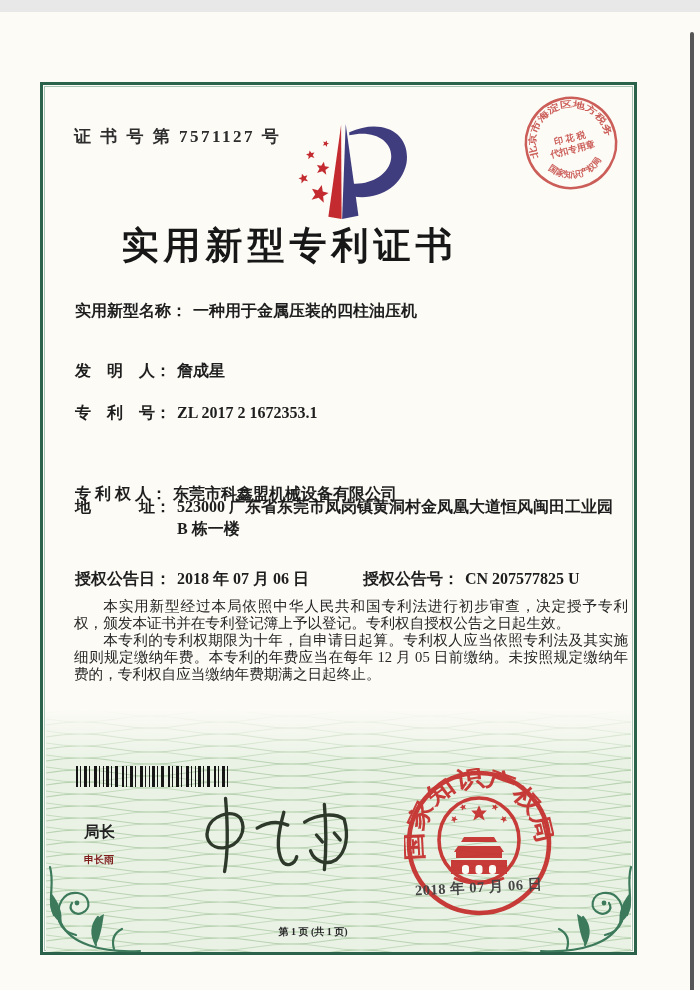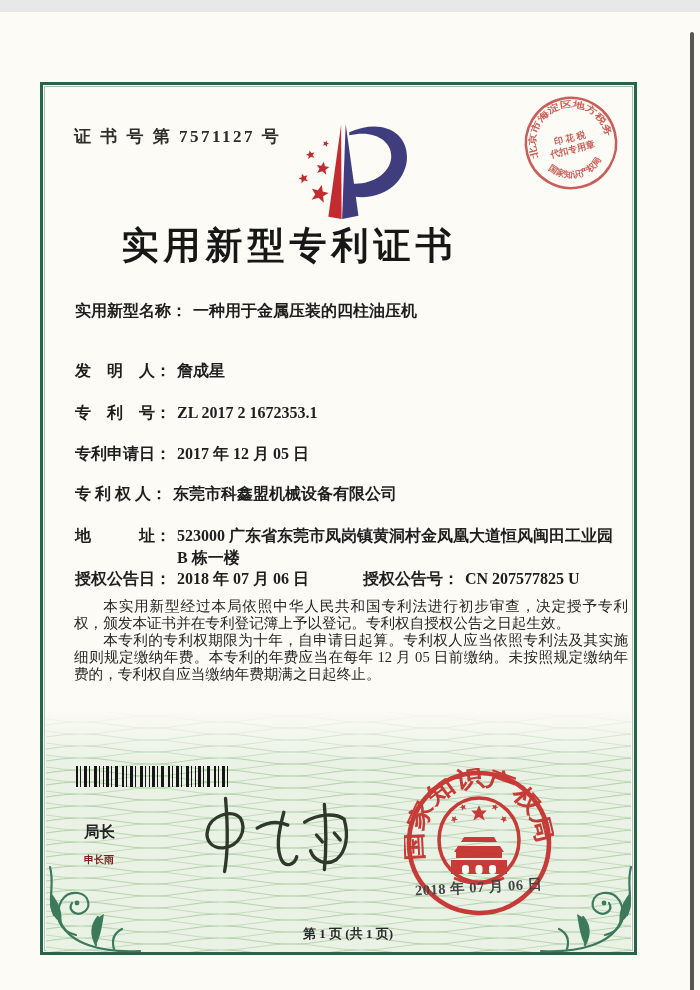--- a/index.html
+++ b/index.html
@@ -49,21 +49,21 @@
       #161616 35px 36px,transparent 36px 39px,#161616 39px 42px,transparent 42px 46px);}
   
   .sig-title{left:84px;top:810px;font-family:"Liberation Sans","DejaVu Sans",sans-serif;
     font-size:15.5px;font-weight:600;color:#222;z-index:4;}
   .sig-name{left:84px;top:841px;font-family:"Liberation Sans","DejaVu Sans",sans-serif;
     font-size:10px;font-weight:600;color:#7f1d1d;z-index:4;}
   .sig-script{left:188px;top:776px;width:168px;height:95px;z-index:4;}
   
   .tax-stamp{left:523px;top:83px;width:96px;height:96px;transform:rotate(-14deg);opacity:.85;z-index:4;}
   .sipo-seal{left:404px;top:756px;width:150px;height:150px;opacity:.94;z-index:5;}
-  .footer{left:233px;top:913px;width:160px;text-align:right;font-size:13px;font-weight:600;
+  .footer{left:233px;top:913px;width:160px;text-align:center;font-size:10px;font-weight:600;
     color:#2a2a2a;z-index:4;}
 </style>
 </head>
 <body>
 
 <div class="page">
 
   <div class="abs guilloche">
     <svg width="585" height="242" xmlns="http://www.w3.org/2000/svg">
       <defs>
@@ -146,27 +146,24 @@
 
   <div class="abs field-row" style="top:288px">
     <span class="flabel">实用新型名称</span><span>：</span><span class="fvalue">一种用于金属压装的四柱油压机</span>
   </div>
   <div class="abs field-row" style="top:348px">
     <span class="flabel">发　明　人</span><span>：</span><span class="fvalue">詹成星</span>
   </div>
   <div class="abs field-row" style="top:390px">
     <span class="flabel">专　利　号</span><span>：</span><span class="fvalue">ZL 2017 2 1672353.1</span>
   </div>
-  <div class="abs field-row" style="top:431px">
-    <span class="flabel">专利申请日</span><span>：</span><span class="fvalue">2017 年 12 月 05 日</span>
-  </div>
   <div class="abs field-row" style="top:471px">
     <span class="flabel">专 利 权 人</span><span>：</span><span class="fvalue">东莞市科鑫盟机械设备有限公司</span>
   </div>
-  <div class="abs field-row" style="top:513px">
+  <div class="abs field-row" style="top:484px">
     <span class="flabel">地　　　址</span><span>：</span><span class="fvalue wrap">523000 广东省东莞市凤岗镇黄洞村金凤凰大道恒风闽田工业园 B 栋一楼</span>
   </div>
   <div class="abs field-row" style="top:556px">
     <span class="flabel">授权公告日</span><span>：</span><span class="fvalue">2018 年 07 月 06 日</span>
     <span class="grant-no-pair">
       <span class="flabel">授权公告号</span><span>：</span><span class="fvalue">CN 207577825 U</span>
     </span>
   </div>
 
   <div class="abs body-text">

